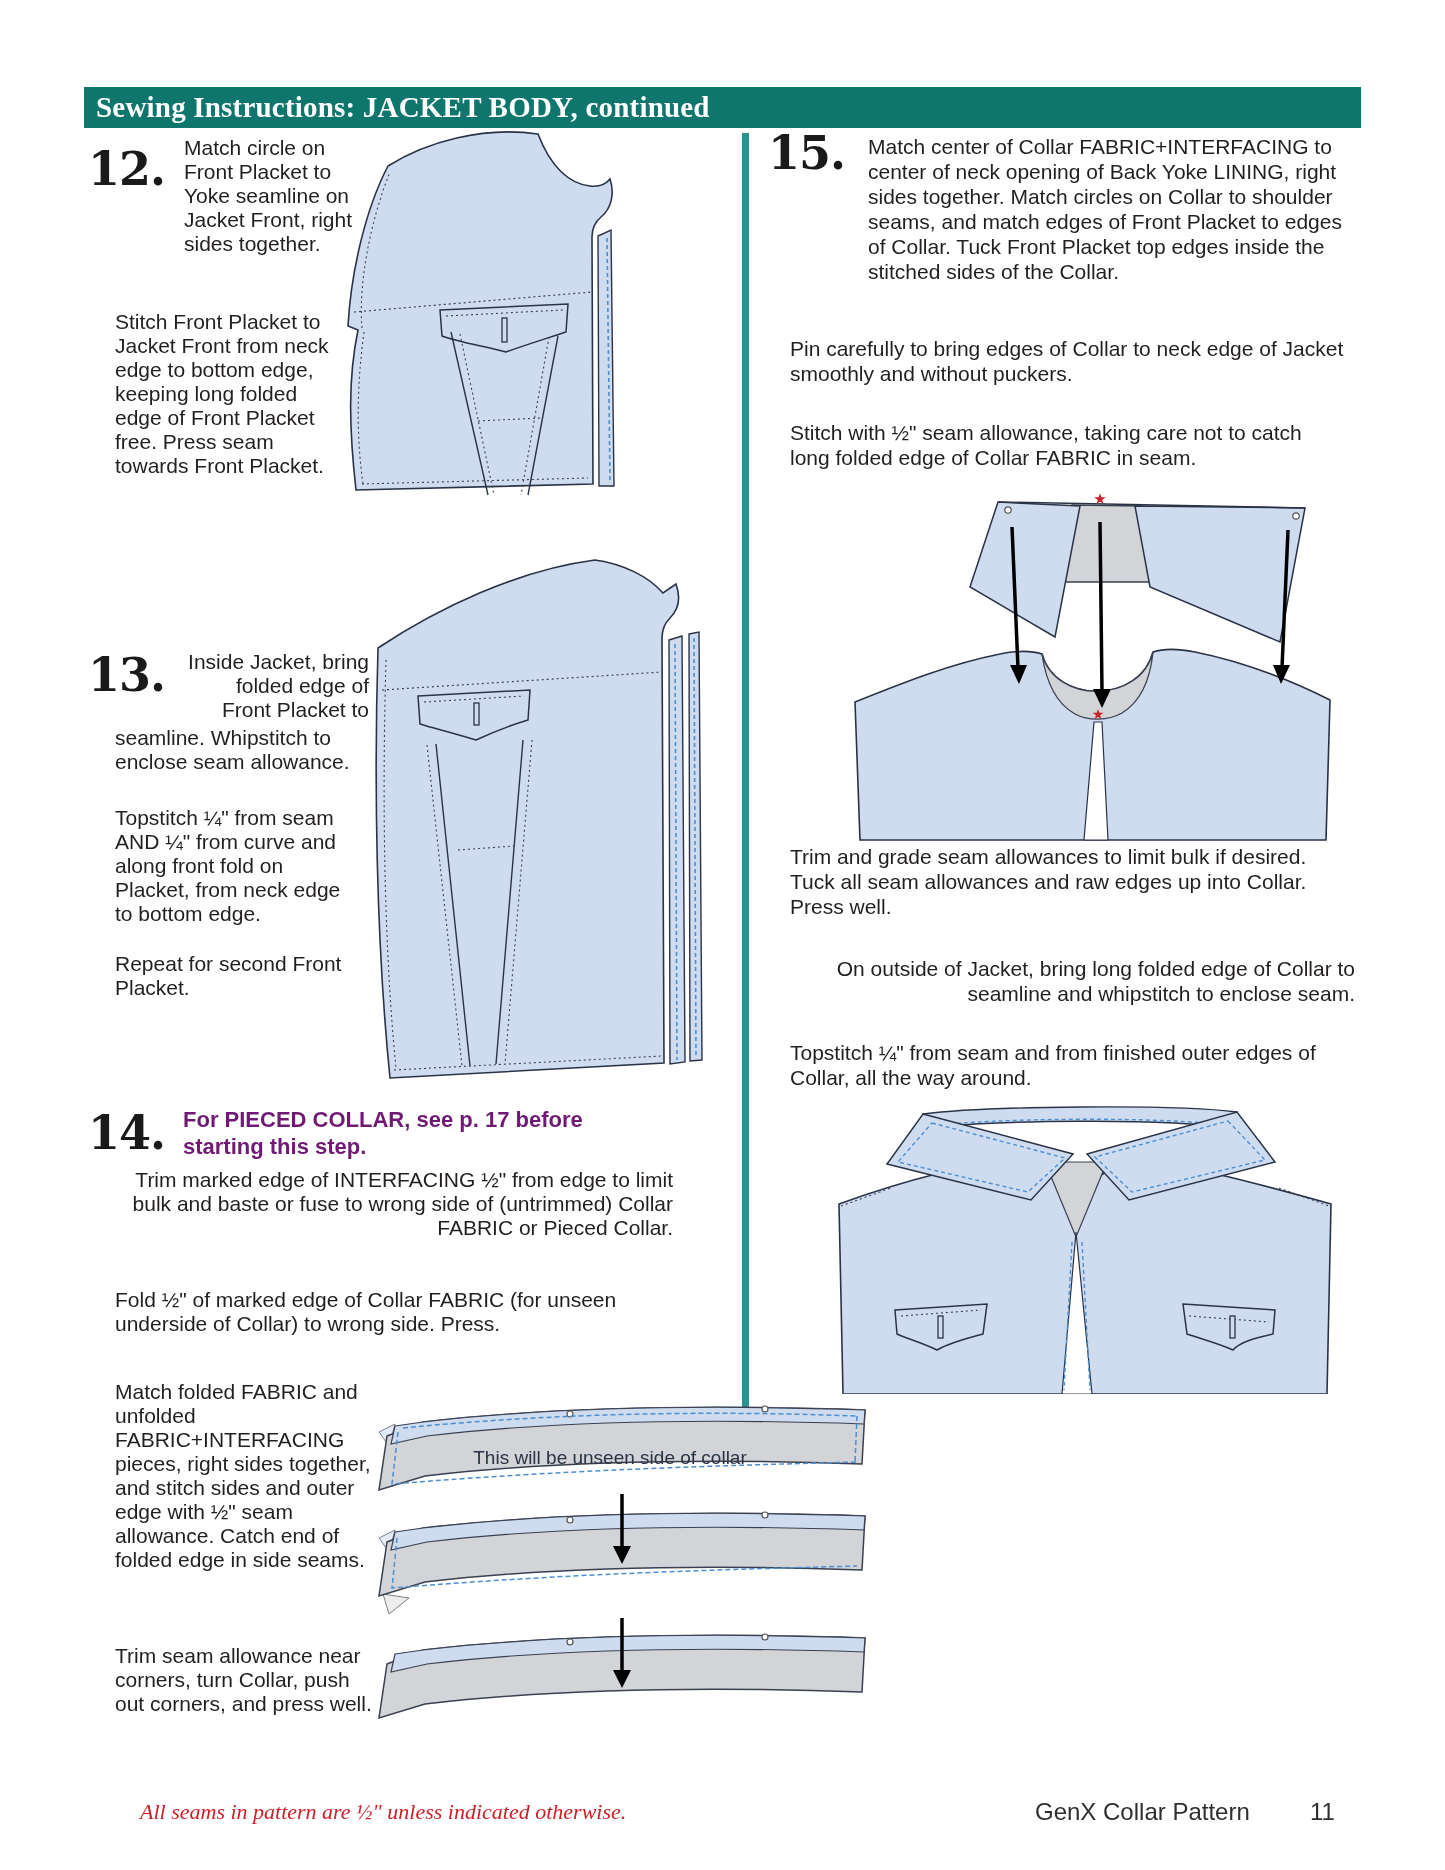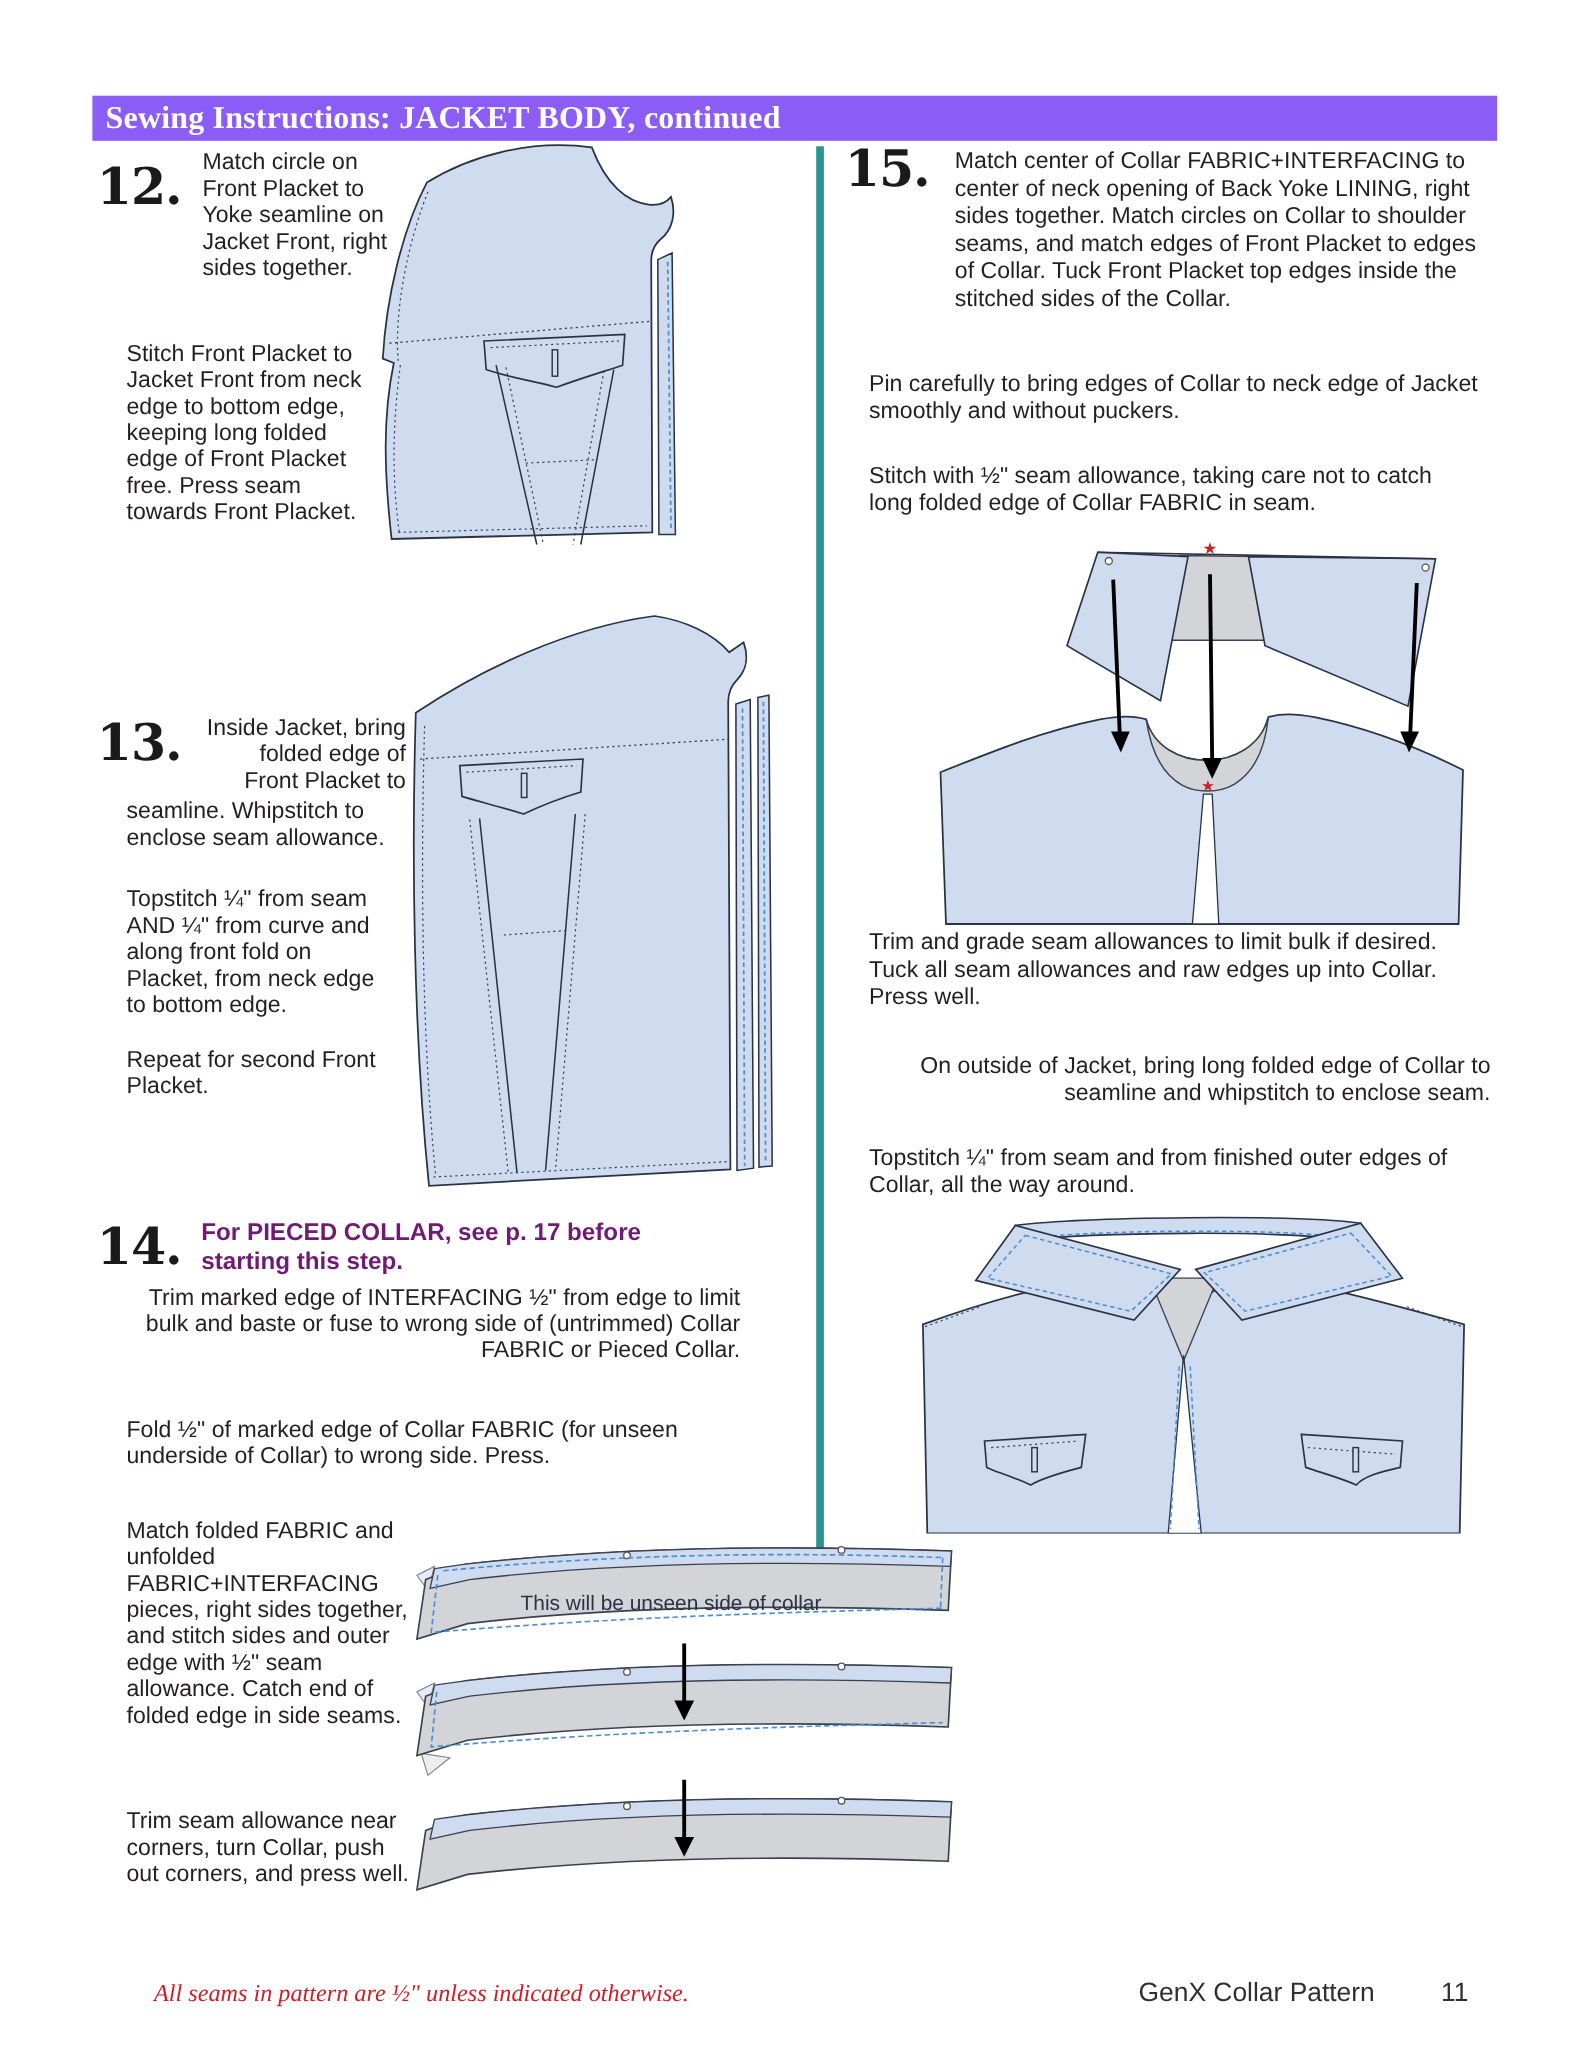--- a/index.html
+++ b/index.html
@@ -1,19 +1,19 @@
 <!DOCTYPE html>
 <html><head>
 <meta charset="utf-8">
 <style>
   html,body{margin:0;padding:0;background:#e8e8e8;}
   .page{position:relative;width:1445px;height:1870px;background:#ffffff;
         font-family:"Liberation Sans", sans-serif;color:#231f20;overflow:hidden;}
   .abs{position:absolute;}
-  .headerbar{background:#8b5cf6;color:#ffffff;
+  .headerbar{background:#0f766e;color:#ffffff;
              font-family:"Liberation Serif", serif;font-weight:bold;
              font-size:29px;line-height:41px;padding-left:12px;box-sizing:border-box;
              letter-spacing:0.2px;}
   .stepnum{font-family:"DejaVu Serif", serif;font-weight:bold;font-size:46px;
            line-height:46px;letter-spacing:-1px;color:#1a1a1a;}
   .body{font-size:21px;line-height:24px;}
   .body15{font-size:21px;line-height:25px;}
   .tealhead{color:#701a75;font-weight:bold;font-size:22px;line-height:27px;}
   .divider{background:#2a9490;}
   .footnote{font-family:"Liberation Serif", serif;font-style:italic;

